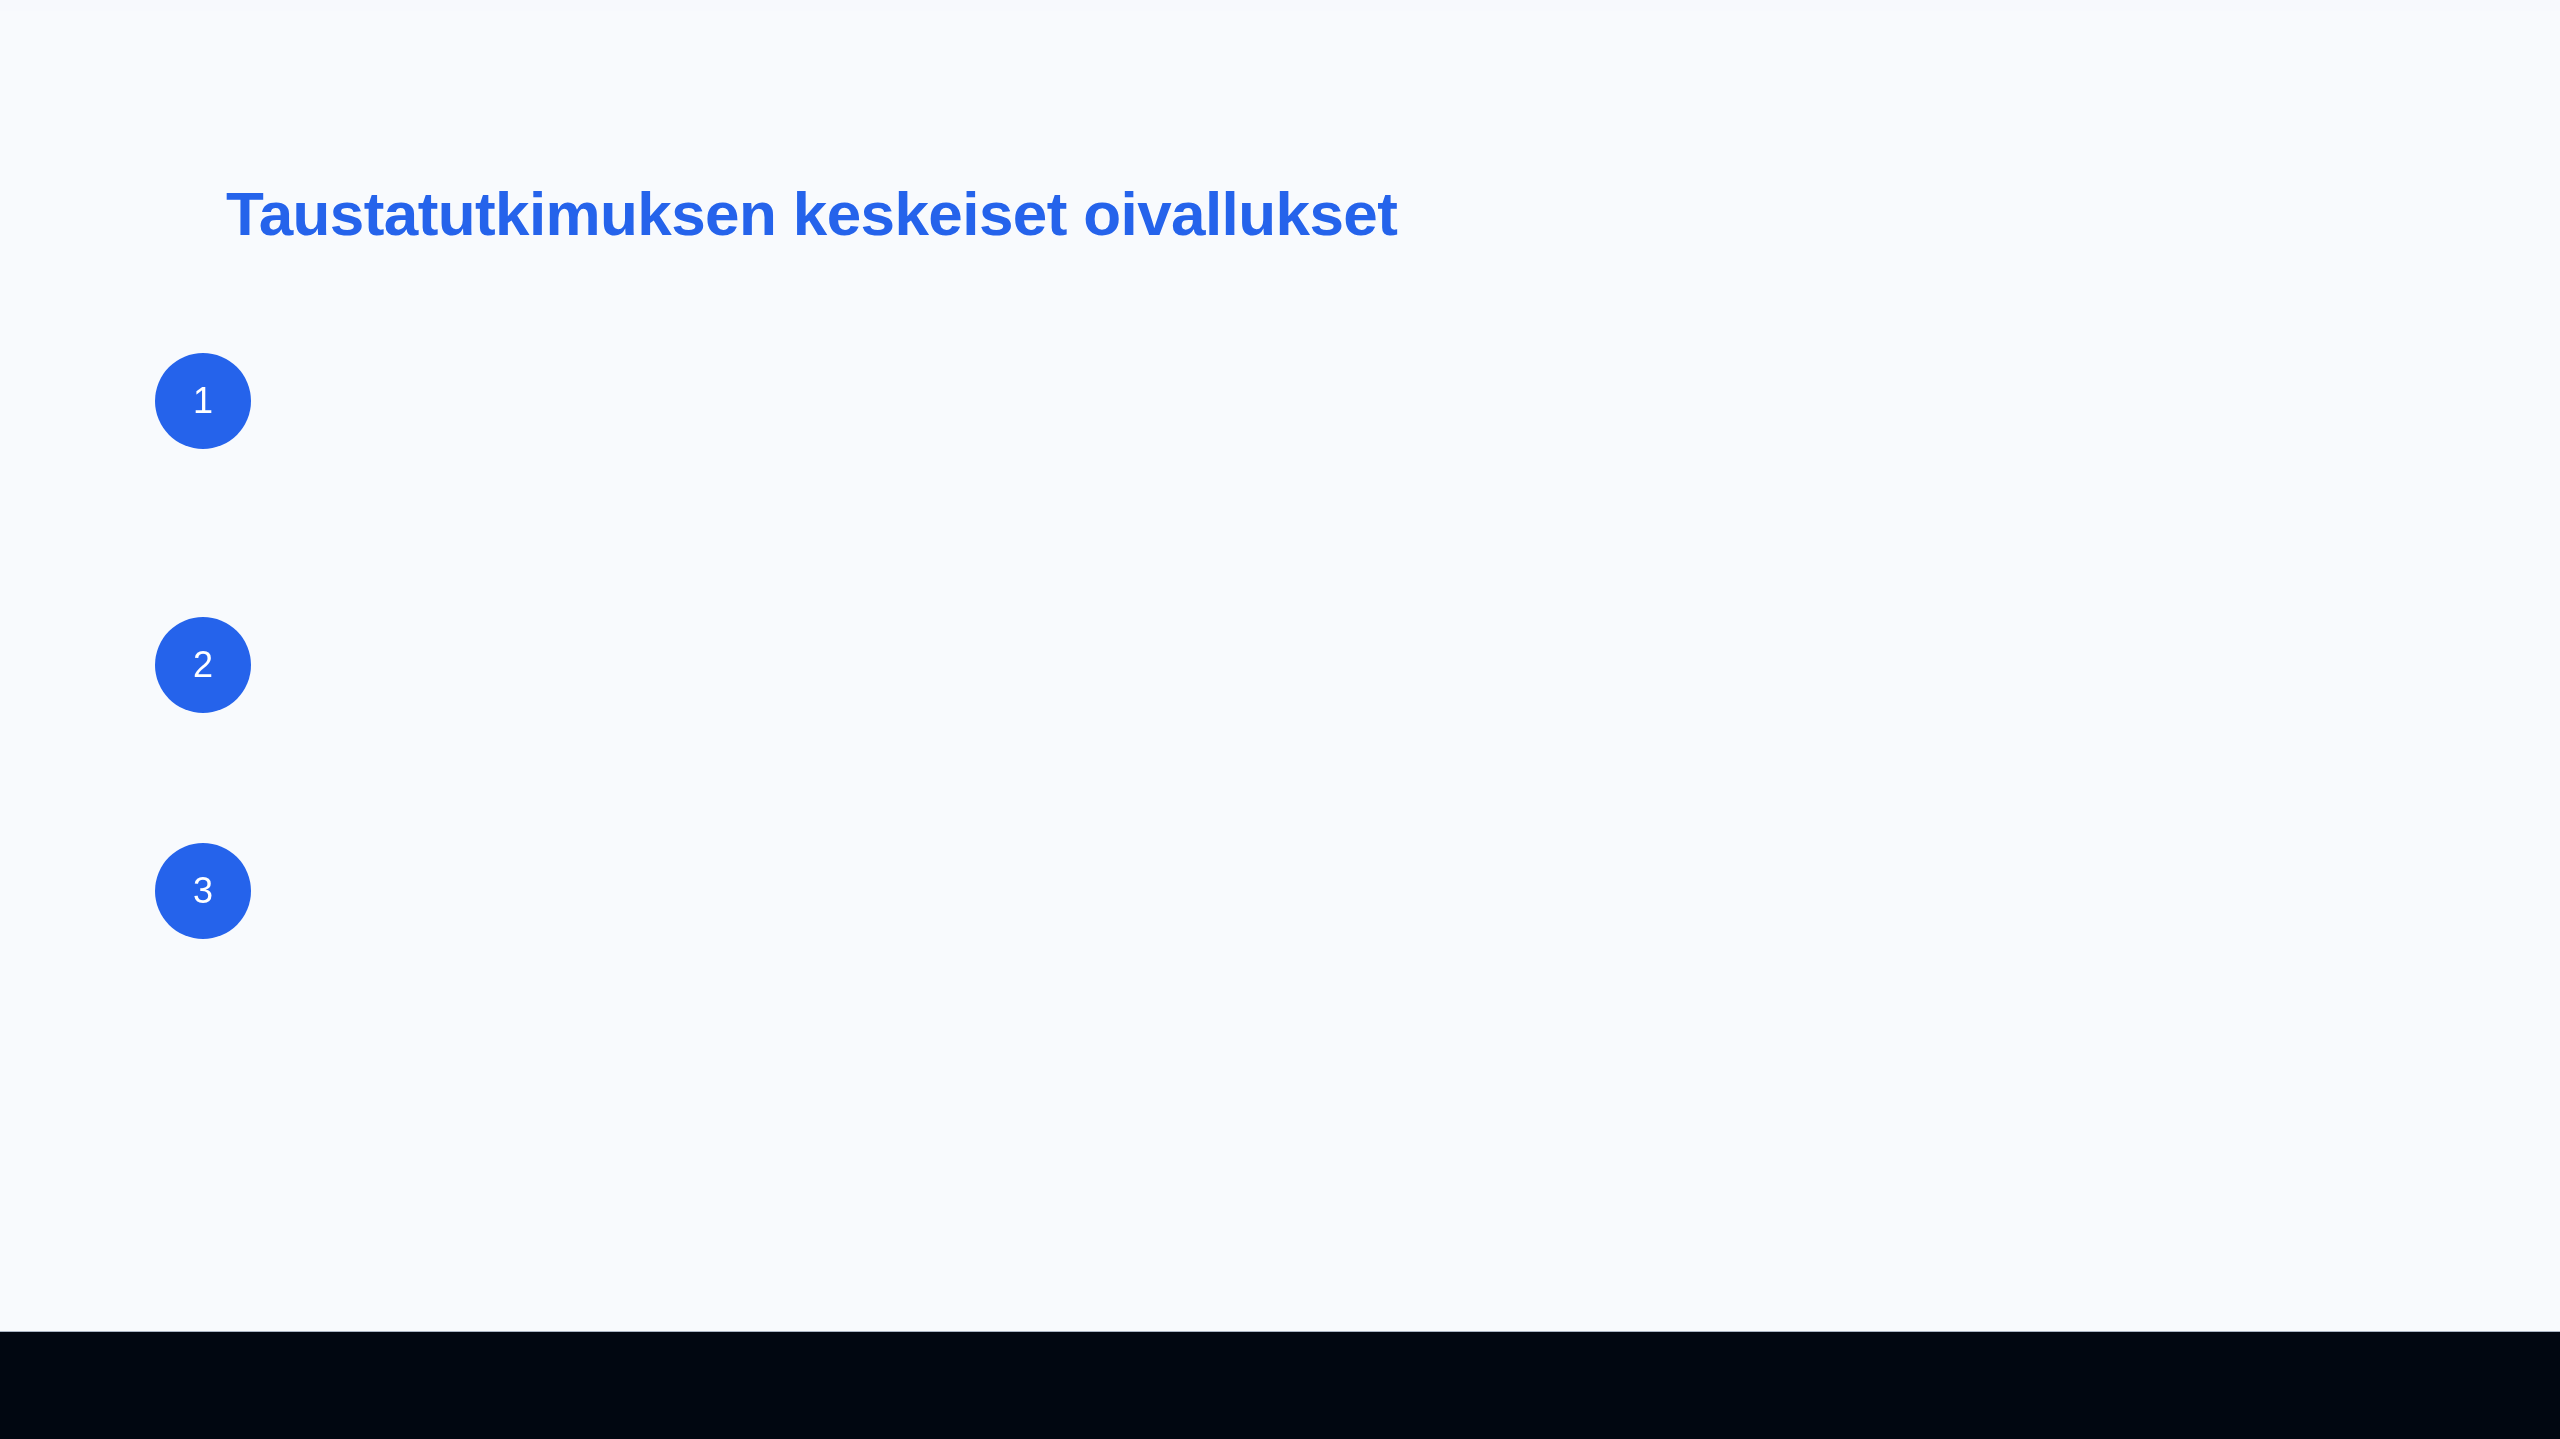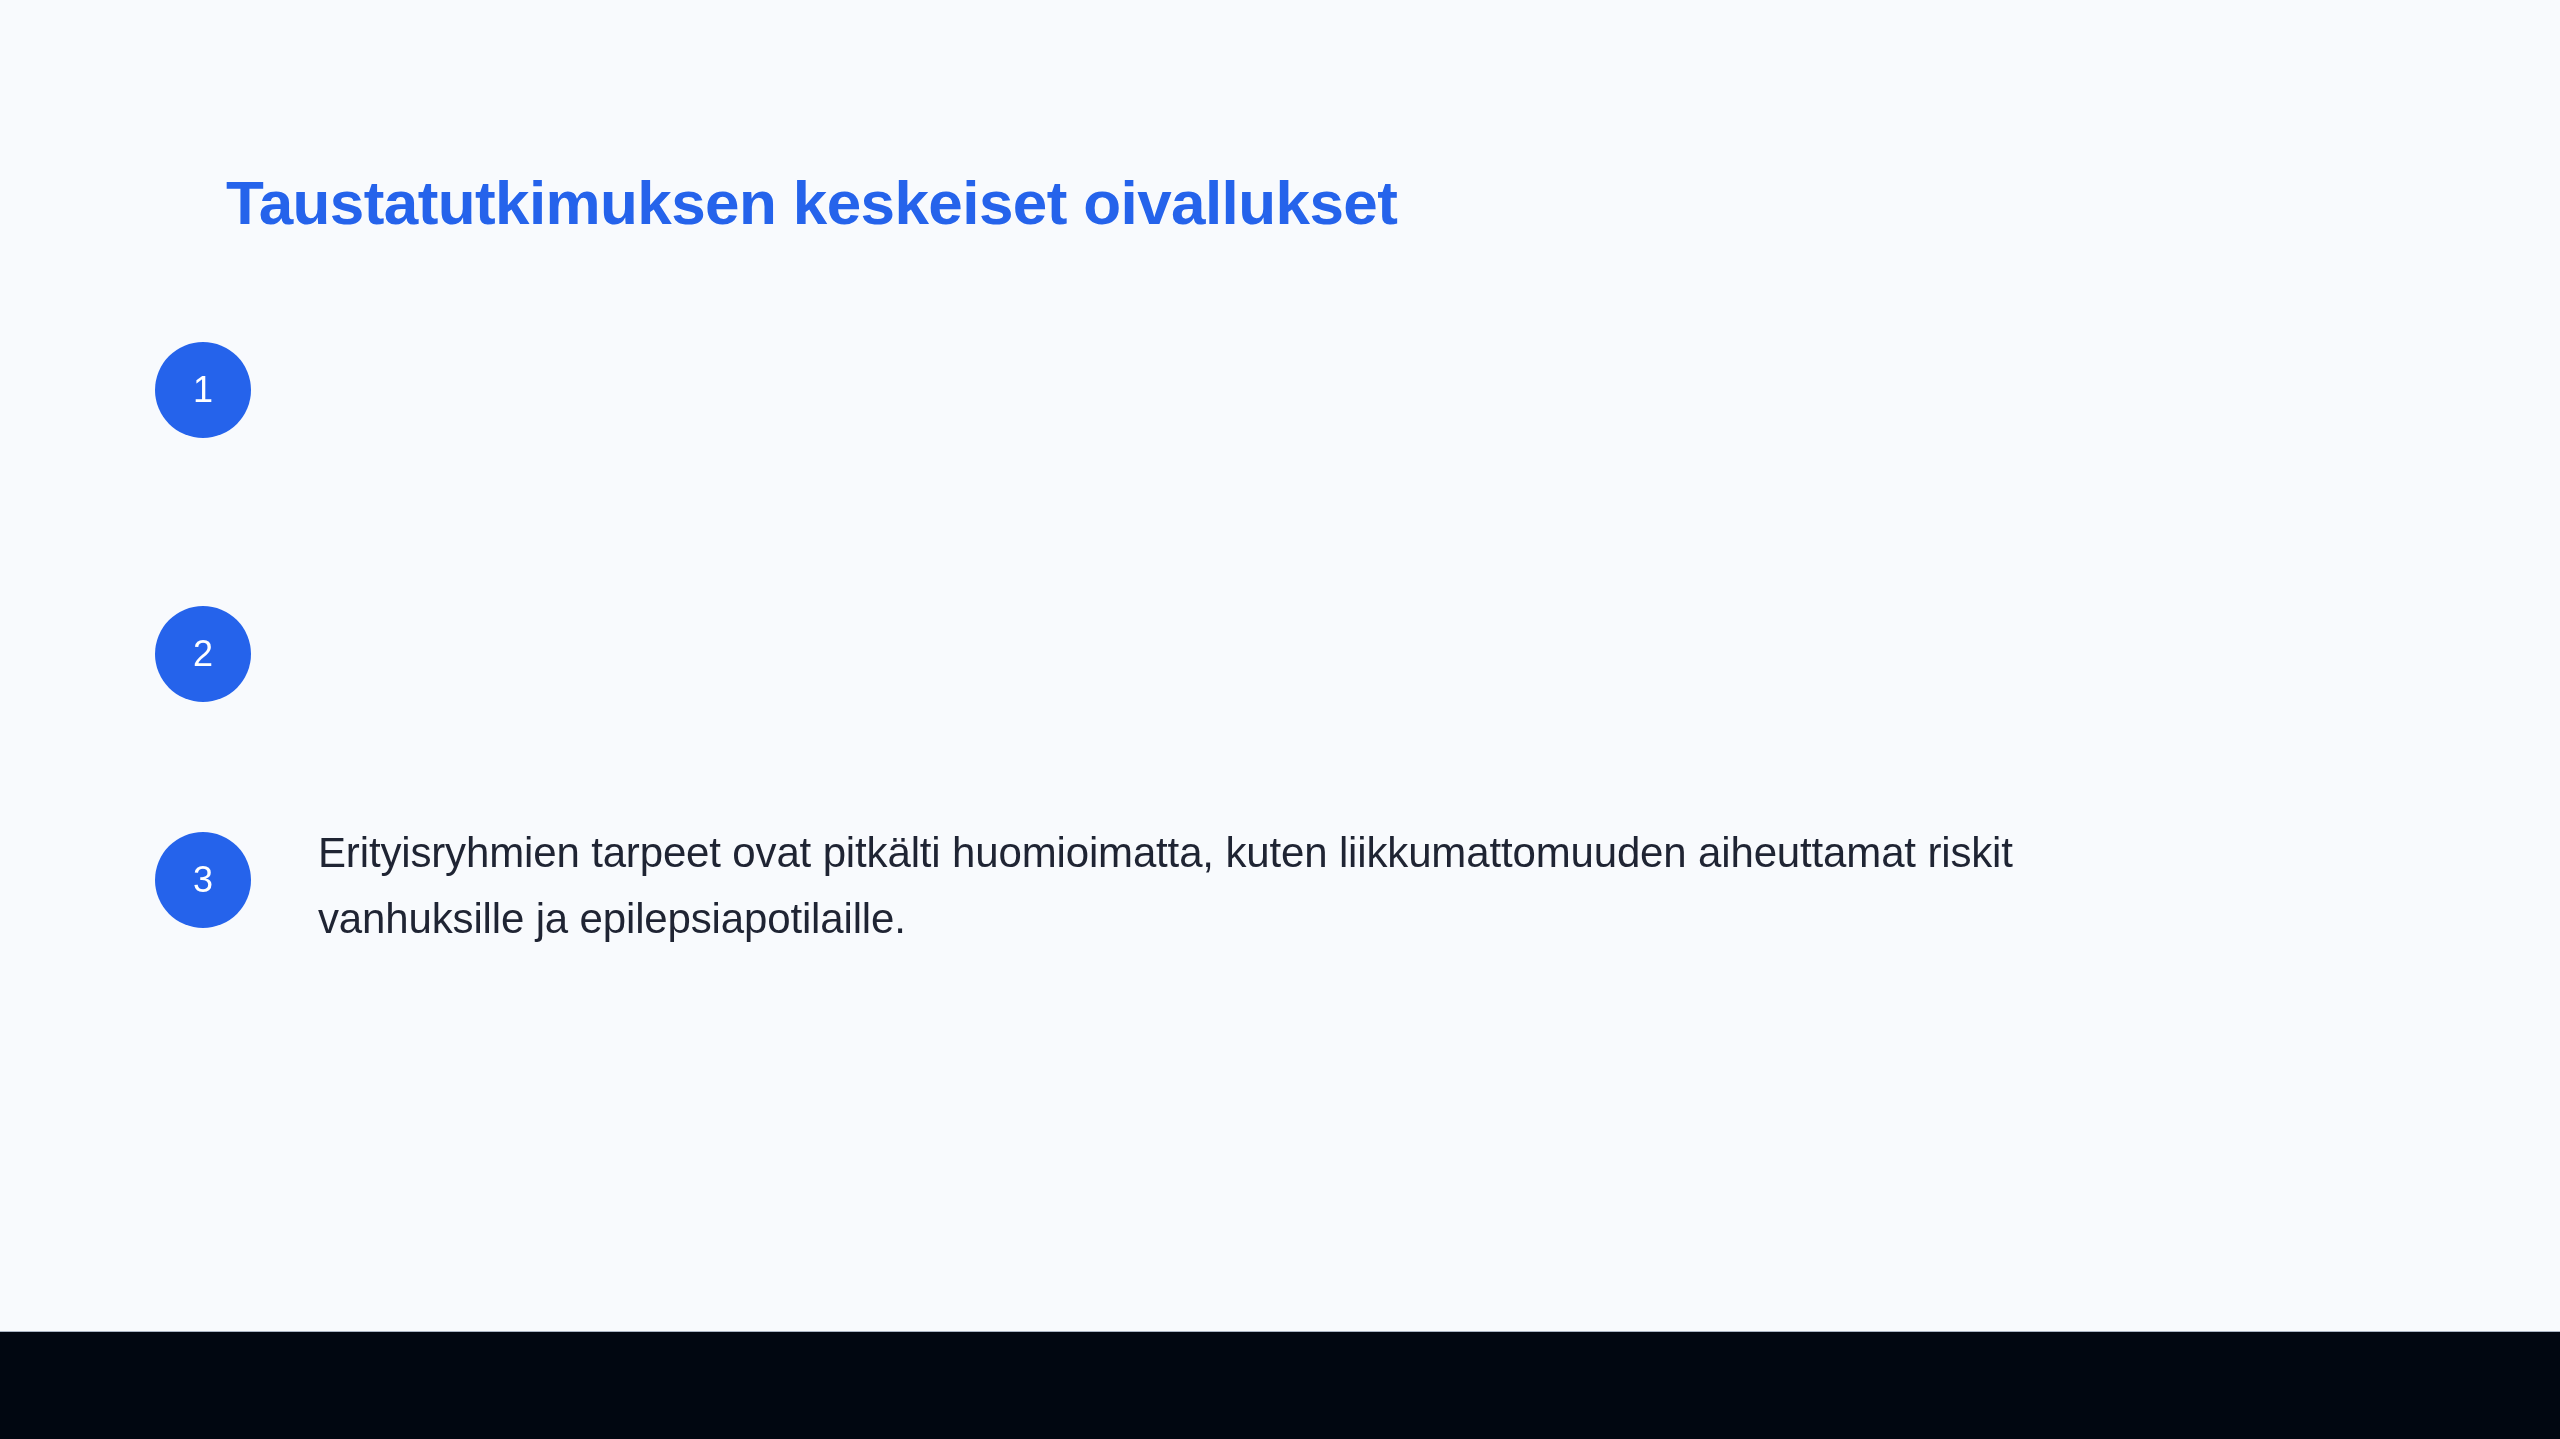--- a/index.html
+++ b/index.html
@@ -19,21 +19,21 @@
   .slide {
     position: relative;
     width: 2560px;
     height: 1439px;
     background: #f7f9fd;
     overflow: hidden;
   }
 
   .slide-body {
     position: absolute;
-    top: 0;
+    top: 11px;
     left: 0;
     width: 2560px;
     height: 1332px;
     background: #f8fafd;
   }
 
   
   .slide-title {
     position: absolute;
     left: 226px;
@@ -140,21 +140,20 @@
       <div class="insight-row row-2">
         <div class="badge-wrap">
           <div class="badge">2</div>
         </div>
       </div>
 
       <div class="insight-row row-3">
         <div class="badge-wrap">
           <div class="badge">3</div>
         </div>
-        <div class="insight-text">Erityisryhmien tarpeet ovat pitkälti huomioimatta, kuten liikkumattomuuden aiheuttamat riskit vanhuksille ja epilepsiapotilaille.</div>
       </div>
 
     </div>
   </div>
 
   <div class="footer-hairline"></div>
   <div class="footer-bar"></div>
 
 </div>
 

